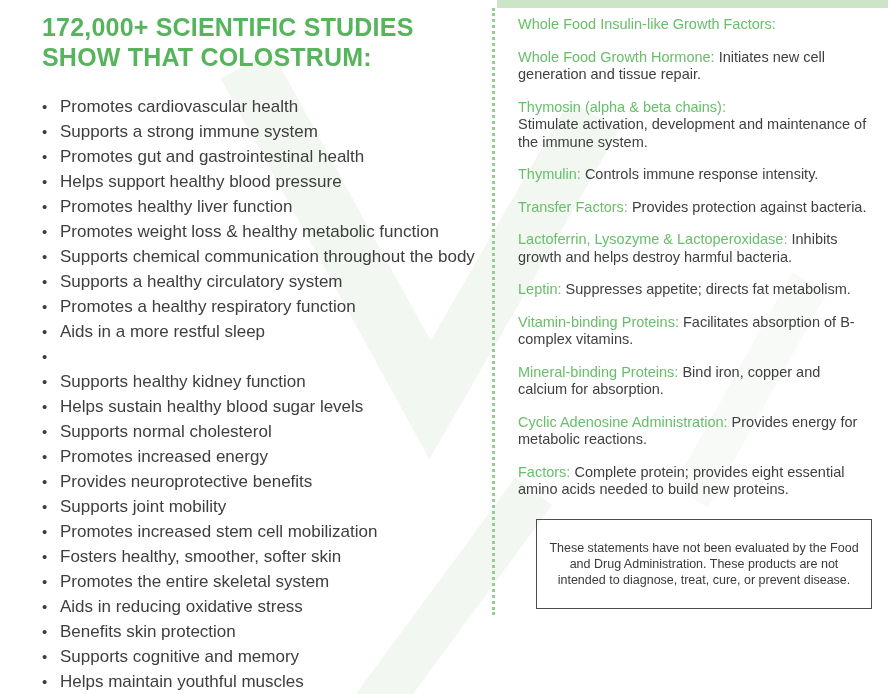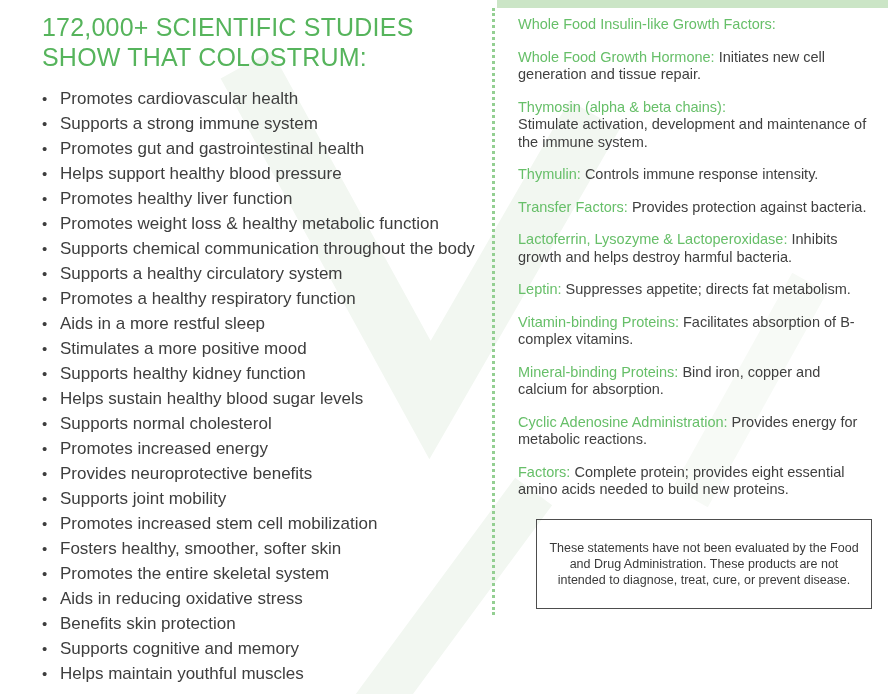--- a/index.html
+++ b/index.html
@@ -15,22 +15,22 @@
   body{
     font-family:"Liberation Sans", sans-serif;
     width:888px;height:694px;position:relative;overflow:hidden;
   }
   .page{position:relative;width:888px;height:694px;background:#fff;}
   .watermark{position:absolute;left:0;top:0;width:888px;height:694px;z-index:0;pointer-events:none;}
   .top-strip{position:absolute;left:497px;top:0;width:391px;height:8px;background:var(--strip);z-index:2;}
   .divider{position:absolute;left:492px;top:8px;height:607px;width:0;border-left:3px dotted var(--dots);z-index:2;}
   .left-col{position:absolute;left:42px;top:12px;width:448px;z-index:3;}
   .headline{
-    color:var(--accent);font-weight:normal;font-size:25px;line-height:30px;
-    letter-spacing:.2px;margin-bottom:14px;
+    color:var(--accent);font-weight:bold;font-size:25px;line-height:30px;
+    letter-spacing:.2px;margin-bottom:22px;
   }
   .benefits{list-style:none;}
   .benefits li{
     display:flex;align-items:baseline;
     color:var(--body-text);font-size:17px;line-height:25px;
   }
   .benefits .bullet{
     width:18px;flex:0 0 18px;text-align:left;font-size:15px;color:var(--body-text);
   }
   .right-col{position:absolute;left:518px;top:16px;width:354px;z-index:3;
@@ -110,21 +110,20 @@
           <span>Promotes a healthy respiratory function</span>
         </li>
 
         <li>
           <span class="bullet">•</span>
           <span>Aids in a more restful sleep</span>
         </li>
 
         <li>
           <span class="bullet">•</span>
-          <span>Stimulates a more positive mood</span>
         </li>
 
         <li>
           <span class="bullet">•</span>
           <span>Supports healthy kidney function</span>
         </li>
 
         <li>
           <span class="bullet">•</span>
           <span>Helps sustain healthy blood sugar levels</span>

